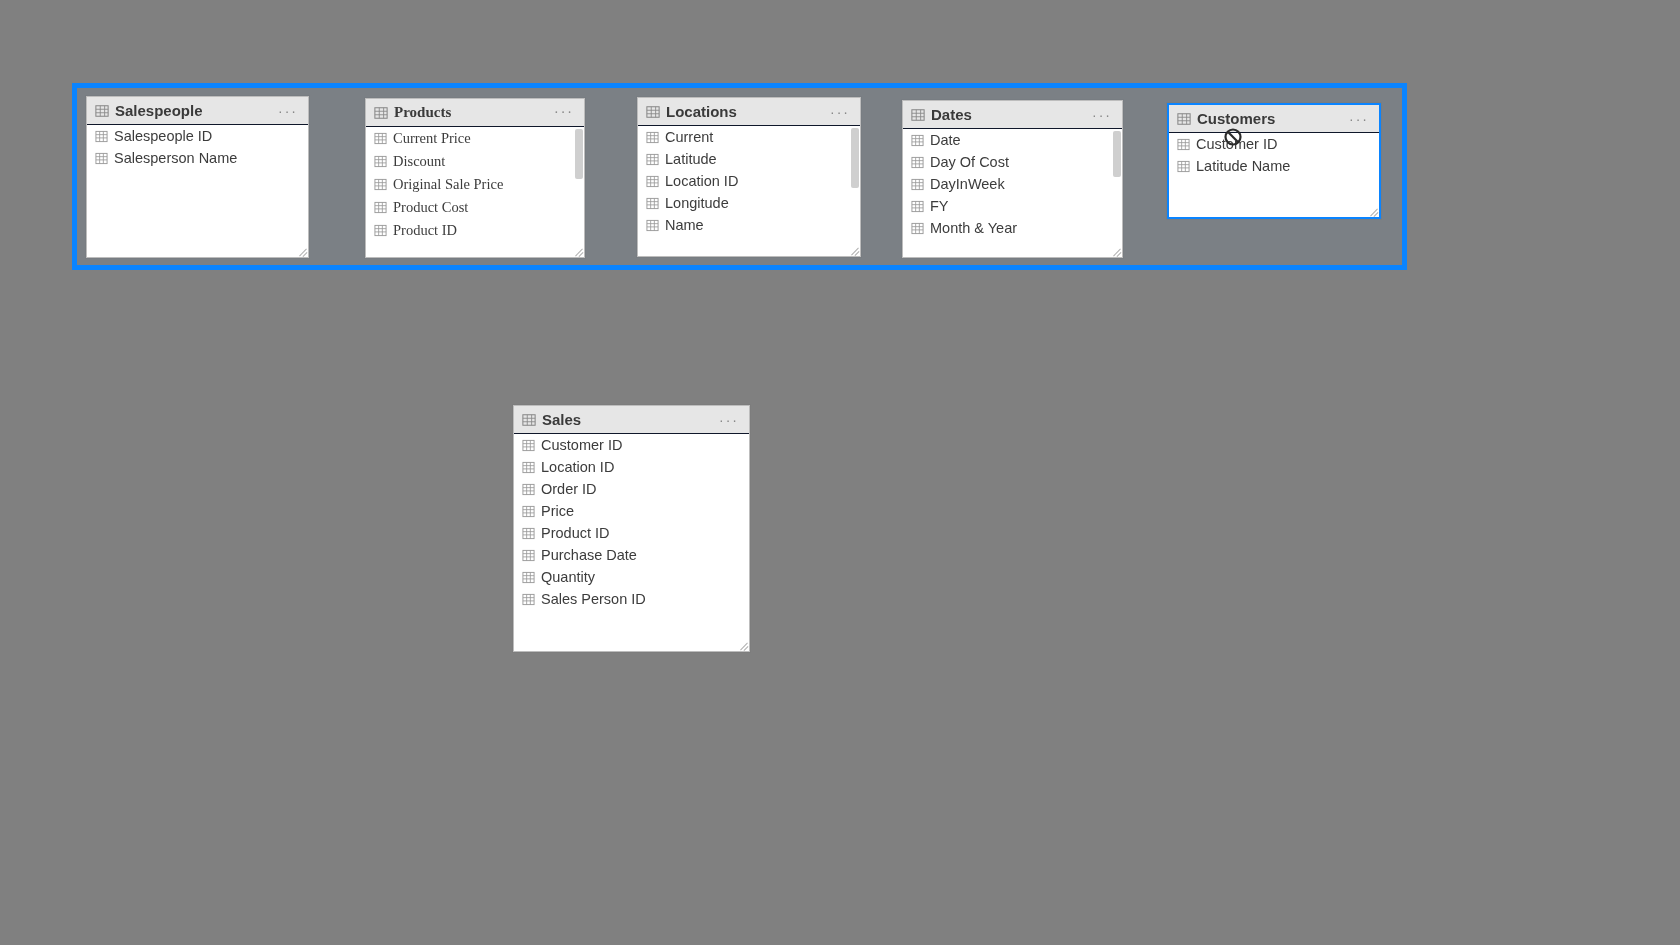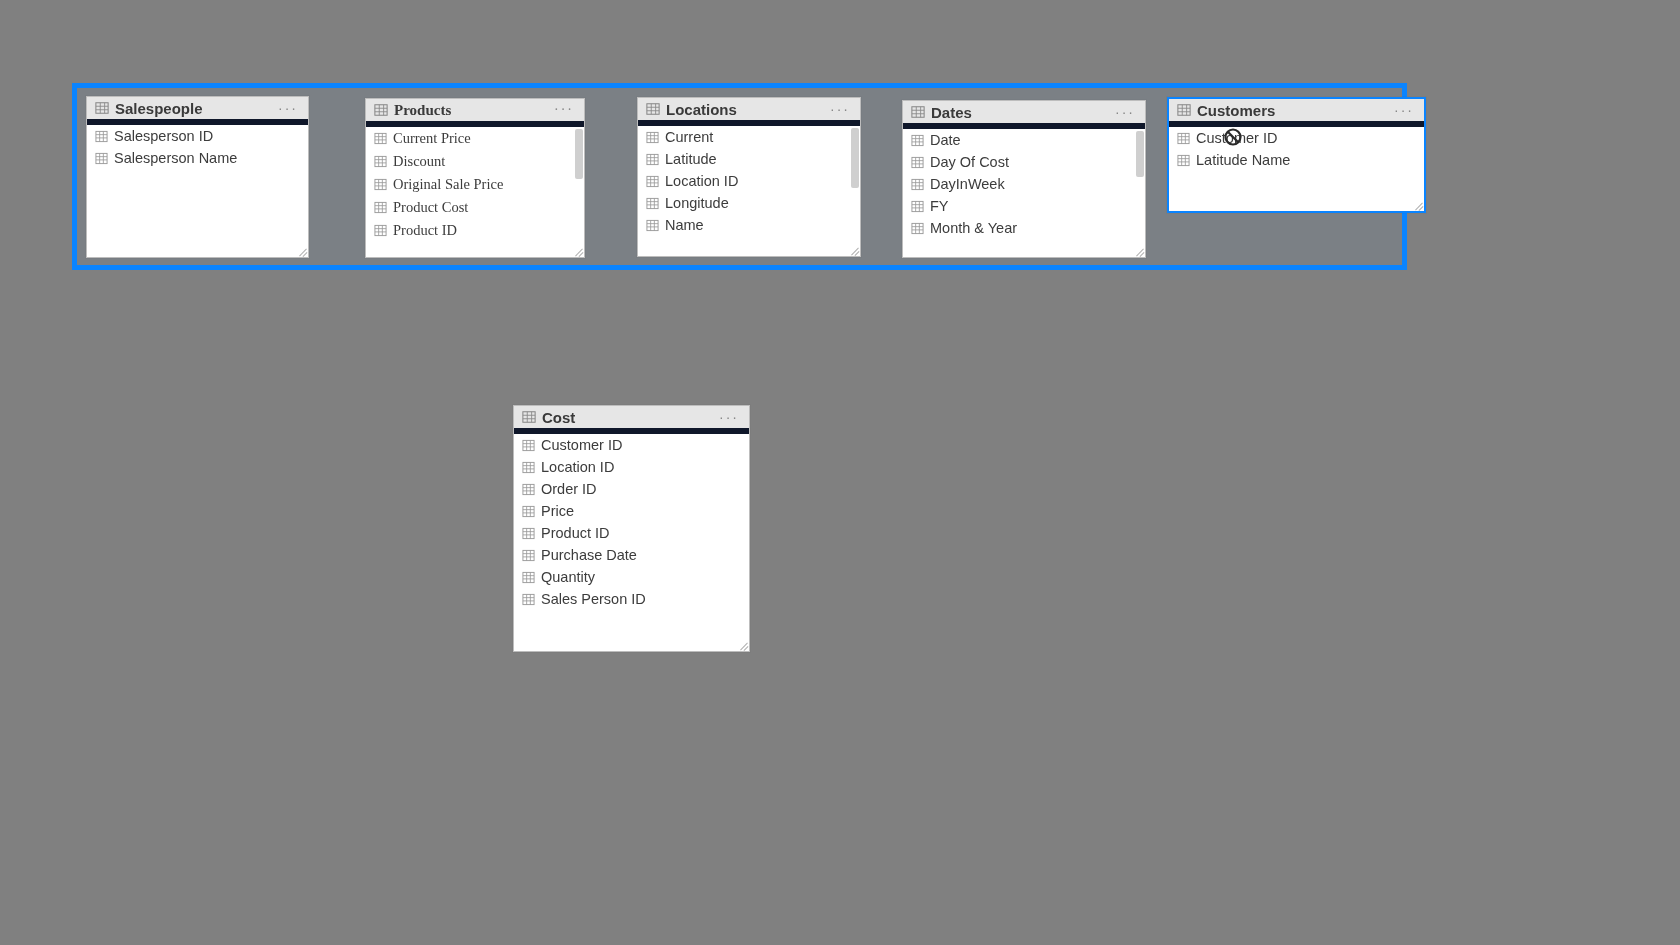--- a/index.html
+++ b/index.html
@@ -33,21 +33,21 @@
       border: 2px solid #0a84ff;
     }
 
     .card-header {
       background: #e6e6e6;
       display: flex;
       align-items: center;
       gap: 6px;
       height: 28px;
       padding: 0 8px;
-      border-bottom: 6px solid #0f172a;
+      border-bottom: 1px solid #0f172a;
       position: relative;
     }
 
     .tbl-icon {
       width: 14px;
       height: 14px;
       flex-shrink: 0;
     }
     .tbl-icon svg { display:block; }
 
@@ -147,21 +147,21 @@
         <div class="field-row">
           <span class="col-icon">
             <svg viewBox="0 0 14 14" width="13" height="13">
               <rect x="1" y="1.5" width="12" height="11" fill="none" stroke="#999" stroke-width="1"></rect>
               <line x1="1" y1="5" x2="13" y2="5" stroke="#999" stroke-width="0.9"></line>
               <line x1="1" y1="8.5" x2="13" y2="8.5" stroke="#999" stroke-width="0.9"></line>
               <line x1="5" y1="1.5" x2="5" y2="12.5" stroke="#999" stroke-width="0.9"></line>
               <line x1="9" y1="1.5" x2="9" y2="12.5" stroke="#999" stroke-width="0.9"></line>
             </svg>
           </span>
-          <span>Salesperson ID</span>
+          <span>Salespeople ID</span>
         </div>
         <div class="field-row">
           <span class="col-icon">
             <svg viewBox="0 0 14 14" width="13" height="13">
               <rect x="1" y="1.5" width="12" height="11" fill="none" stroke="#999" stroke-width="1"></rect>
               <line x1="1" y1="5" x2="13" y2="5" stroke="#999" stroke-width="0.9"></line>
               <line x1="1" y1="8.5" x2="13" y2="8.5" stroke="#999" stroke-width="0.9"></line>
               <line x1="5" y1="1.5" x2="5" y2="12.5" stroke="#999" stroke-width="0.9"></line>
               <line x1="9" y1="1.5" x2="9" y2="12.5" stroke="#999" stroke-width="0.9"></line>
             </svg>
@@ -322,21 +322,21 @@
               <line x1="5" y1="1.5" x2="5" y2="12.5" stroke="#999" stroke-width="0.9"></line>
               <line x1="9" y1="1.5" x2="9" y2="12.5" stroke="#999" stroke-width="0.9"></line>
             </svg>
           </span>
           <span>Name</span>
         </div>
         <div class="scrollbar" style="top: 2px; height: 60px;"></div>
       </div>
       <div class="resize-grip"></div>
     </div>
-    <div class="table-card" style="left: 902px; top: 100px; width: 244px; height: 158px;">
+    <div class="table-card" style="left: 902px; top: 100px; width: 221px; height: 158px;">
       <div class="card-header">
         <span class="tbl-icon">
           <svg viewBox="0 0 16 16" width="14" height="14">
             <rect x="1" y="2" width="14" height="12" fill="none" stroke="#888" stroke-width="1.2"></rect>
             <line x1="1" y1="6" x2="15" y2="6" stroke="#888" stroke-width="1"></line>
             <line x1="1" y1="10" x2="15" y2="10" stroke="#888" stroke-width="1"></line>
             <line x1="6" y1="2" x2="6" y2="14" stroke="#888" stroke-width="1"></line>
             <line x1="11" y1="2" x2="11" y2="14" stroke="#888" stroke-width="1"></line>
           </svg>
         </span>
@@ -401,21 +401,21 @@
               <line x1="5" y1="1.5" x2="5" y2="12.5" stroke="#999" stroke-width="0.9"></line>
               <line x1="9" y1="1.5" x2="9" y2="12.5" stroke="#999" stroke-width="0.9"></line>
             </svg>
           </span>
           <span>Month &amp; Year</span>
         </div>
         <div class="scrollbar" style="top: 2px; height: 46px;"></div>
       </div>
       <div class="resize-grip"></div>
     </div>
-    <div class="table-card selected" style="left: 1167px; top: 97px; width: 259px; height: 116px;">
+    <div class="table-card selected" style="left: 1167px; top: 103px; width: 214px; height: 116px;">
       <div class="card-header">
         <span class="tbl-icon">
           <svg viewBox="0 0 16 16" width="14" height="14">
             <rect x="1" y="2" width="14" height="12" fill="none" stroke="#888" stroke-width="1.2"></rect>
             <line x1="1" y1="6" x2="15" y2="6" stroke="#888" stroke-width="1"></line>
             <line x1="1" y1="10" x2="15" y2="10" stroke="#888" stroke-width="1"></line>
             <line x1="6" y1="2" x2="6" y2="14" stroke="#888" stroke-width="1"></line>
             <line x1="11" y1="2" x2="11" y2="14" stroke="#888" stroke-width="1"></line>
           </svg>
         </span>
@@ -454,21 +454,21 @@
       <div class="card-header">
         <span class="tbl-icon">
           <svg viewBox="0 0 16 16" width="14" height="14">
             <rect x="1" y="2" width="14" height="12" fill="none" stroke="#888" stroke-width="1.2"></rect>
             <line x1="1" y1="6" x2="15" y2="6" stroke="#888" stroke-width="1"></line>
             <line x1="1" y1="10" x2="15" y2="10" stroke="#888" stroke-width="1"></line>
             <line x1="6" y1="2" x2="6" y2="14" stroke="#888" stroke-width="1"></line>
             <line x1="11" y1="2" x2="11" y2="14" stroke="#888" stroke-width="1"></line>
           </svg>
         </span>
-        <span class="card-title">Cost</span>
+        <span class="card-title">Sales</span>
         <span class="more-btn">···</span>
       </div>
       <div class="card-body">
         <div class="field-row">
           <span class="col-icon">
             <svg viewBox="0 0 14 14" width="13" height="13">
               <rect x="1" y="1.5" width="12" height="11" fill="none" stroke="#999" stroke-width="1"></rect>
               <line x1="1" y1="5" x2="13" y2="5" stroke="#999" stroke-width="0.9"></line>
               <line x1="1" y1="8.5" x2="13" y2="8.5" stroke="#999" stroke-width="0.9"></line>
               <line x1="5" y1="1.5" x2="5" y2="12.5" stroke="#999" stroke-width="0.9"></line>

